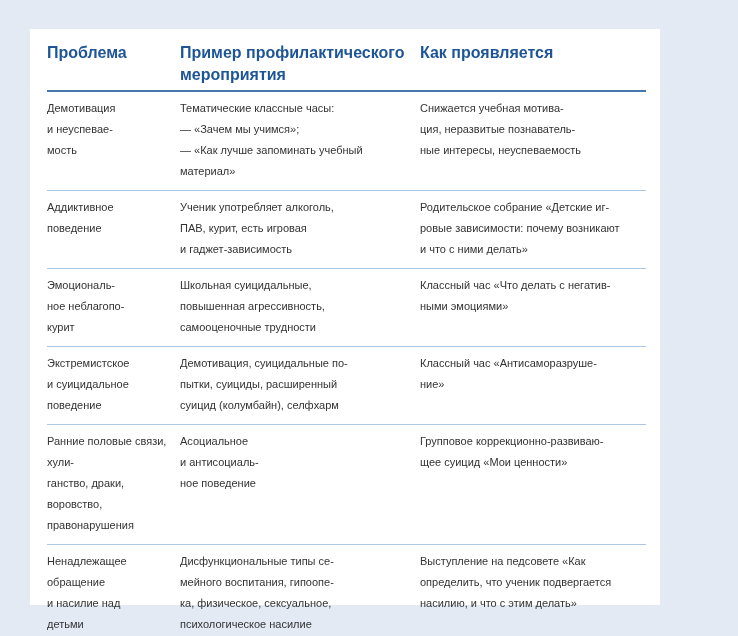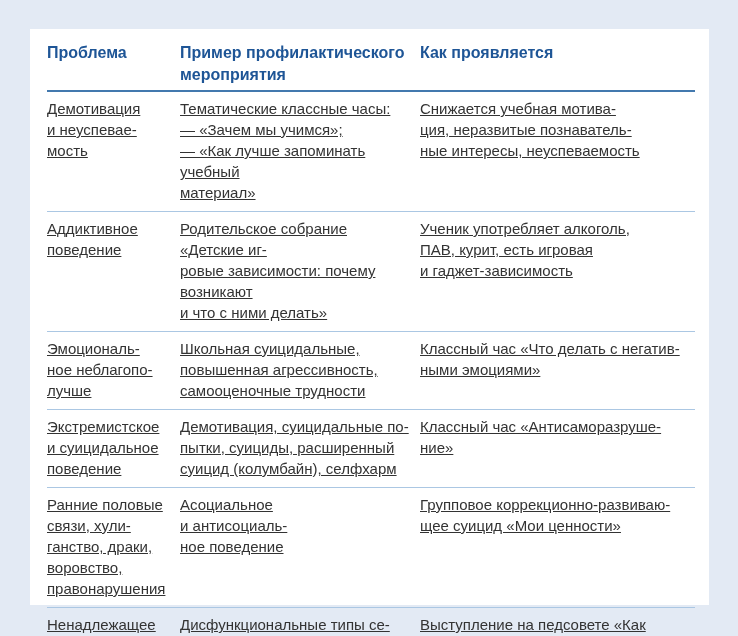--- a/index.html
+++ b/index.html
@@ -8,21 +8,21 @@
     width: 738px;
     height: 636px;
     background: #e3eaf4;
     font-family: "Liberation Sans", "DejaVu Sans", sans-serif;
     overflow: hidden;
   }
   .panel {
     position: absolute;
     left: 30px;
     top: 29px;
-    width: 679px;
+    width: 630px;
     height: 576px;
     background: #ffffff;
     box-sizing: border-box;
   }
   .table {
     margin-left: 17px;
     margin-right: 14px;
   }
   .row {
     display: grid;
@@ -43,25 +43,24 @@
   }
   .tr {
     padding: 6px 0 8px 0;
     border-bottom: 1px solid #abc7e3;
   }
   .tr:last-child {
     border-bottom: 2px solid #4379ae;
   }
   .td {
     color: #333333;
-    font-size: 15px;
+    font-size: 11px;
     line-height: 21px;
     white-space: pre-line;
     padding-right: 8px;
-    text-decoration: underline;
   }
 </style>
 </head>
 <body>
 
 <div class="panel">
   <div class="table">
 
     <div class="row thead">
       <div class="th">Проблема</div>
@@ -79,32 +78,32 @@
 — «Как лучше запоминать учебный
 материал»</div>
       <div class="td">Снижается учебная мотива-
 ция, неразвитые познаватель-
 ные интересы, неуспеваемость</div>
     </div>
 
     <div class="row tr">
       <div class="td">Аддиктивное
 поведение</div>
+      <div class="td">Ученик употребляет алкоголь,
+ПАВ, курит, есть игровая
+и гаджет-зависимость</div>
       <div class="td">Родительское собрание «Детские иг-
 ровые зависимости: почему возникают
 и что с ними делать»</div>
-      <div class="td">Ученик употребляет алкоголь,
-ПАВ, курит, есть игровая
-и гаджет-зависимость</div>
     </div>
 
     <div class="row tr">
       <div class="td">Эмоциональ-
 ное неблагопо-
-лучше</div>
+курит</div>
       <div class="td">Школьная суицидальные,
 повышенная агрессивность,
 самооценочные трудности</div>
       <div class="td">Классный час «Что делать с негатив-
 ными эмоциями»</div>
     </div>
 
     <div class="row tr">
       <div class="td">Экстремистское
 и суицидальное

